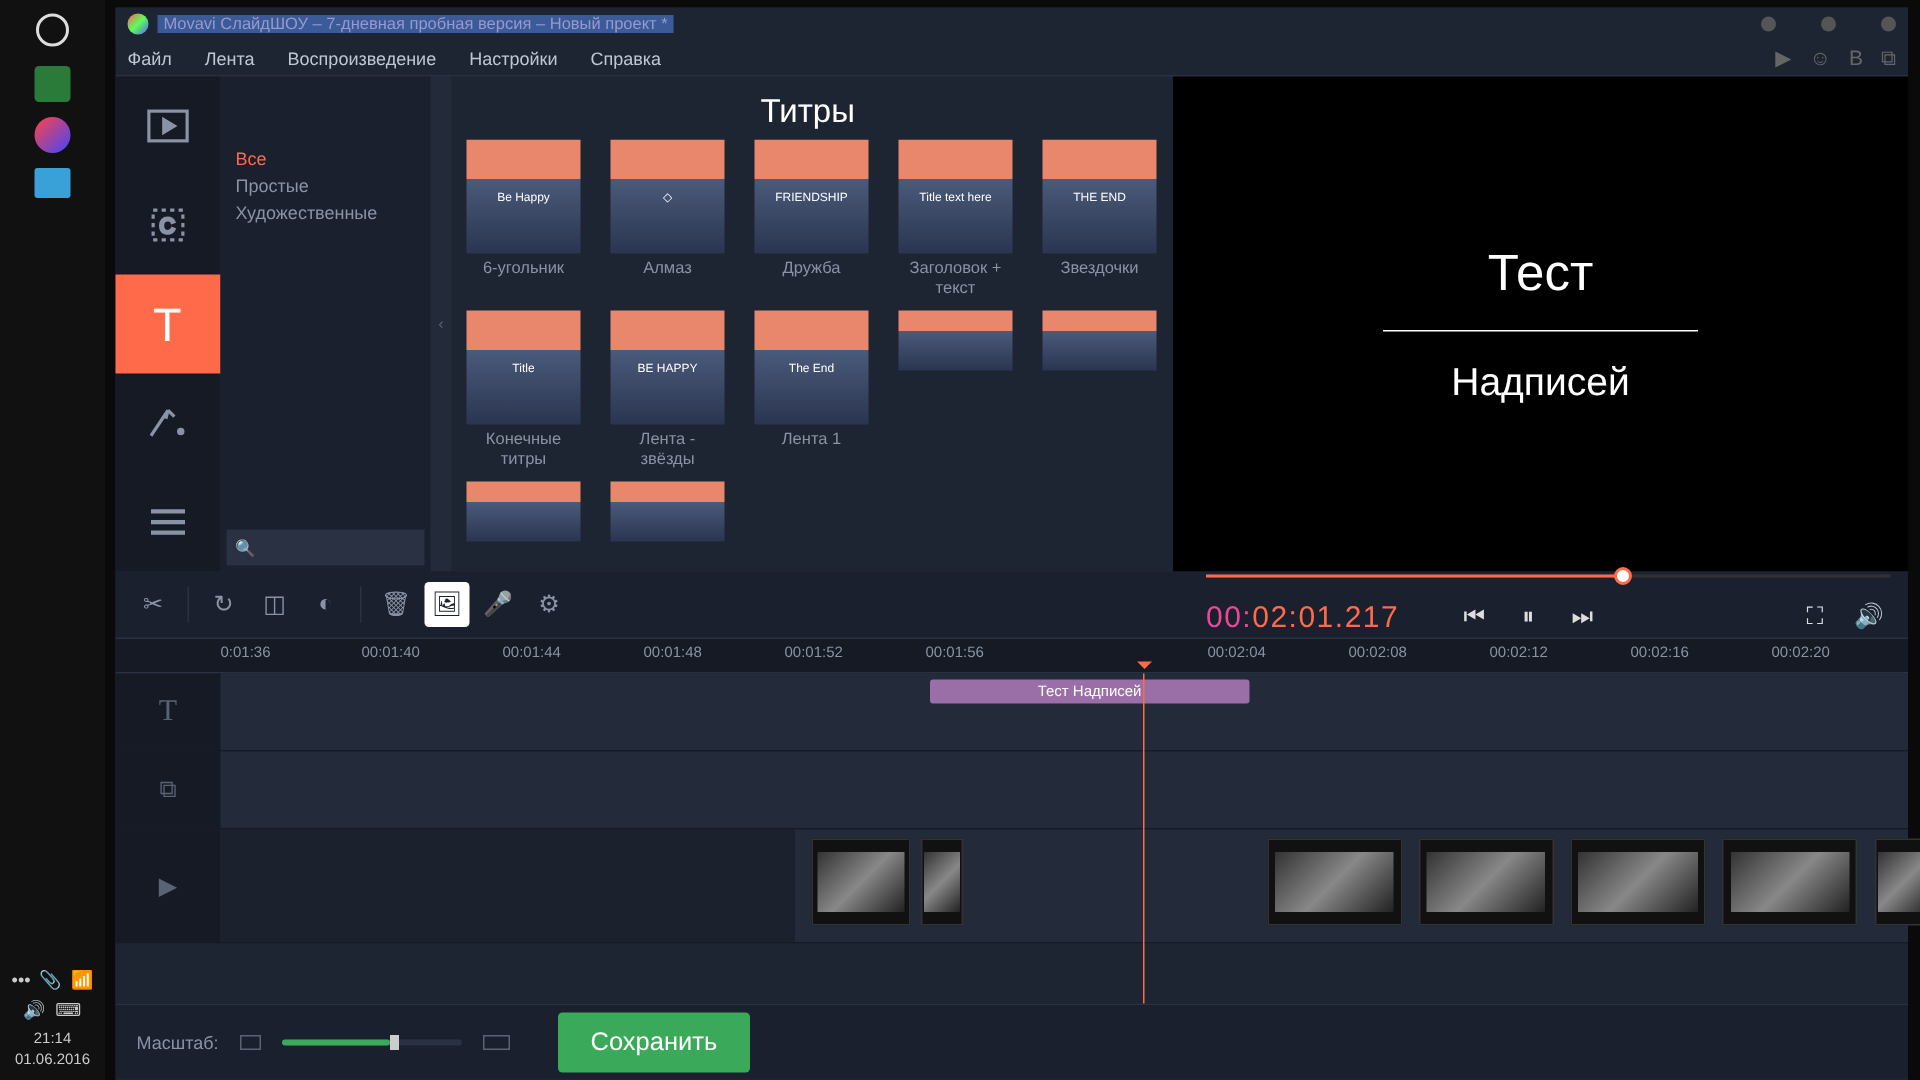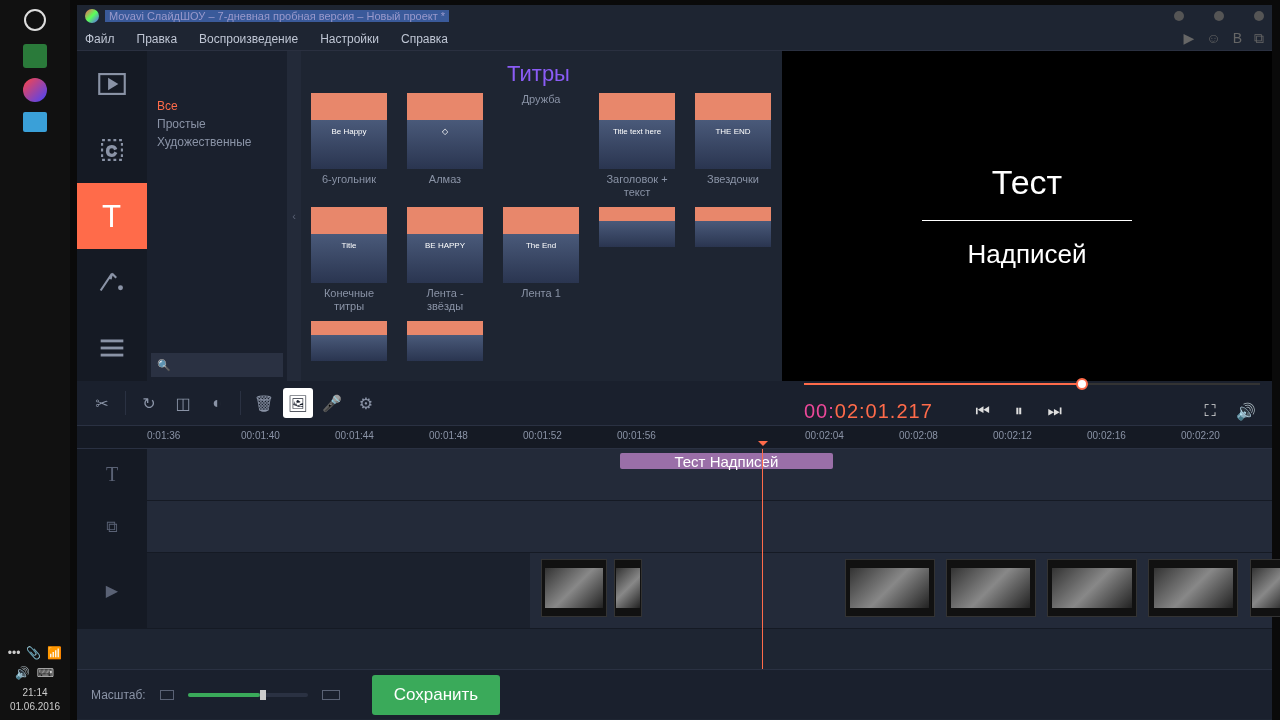--- a/index.html
+++ b/index.html
@@ -27,21 +27,21 @@
 .sidetab svg{width:34px;height:34px}
 .catpanel{width:140px;background:#1a202d;display:flex;flex-direction:column}
 .cat-list{flex:1;padding-top:46px;font-size:12px;color:#8a93a6}
 .cat-item{padding:2px 10px;cursor:pointer}
 .cat-item.sel{color:#ff6b4a}
 .cat-search{height:24px;background:#2a3142;margin:4px;display:flex;align-items:center;padding:0 6px}
 .cat-search input{flex:1;background:none;border:none;color:#aaa;font-size:11px;outline:none}
 .cat-search .x{color:#888;font-size:14px;cursor:pointer}
 .collapse{width:14px;background:#232a39;display:flex;align-items:center;justify-content:center;color:#5a6275;font-size:11px}
 .gallery{flex:1;background:#1e2532;display:flex;flex-direction:column;min-width:0}
-.gal-title{text-align:center;color:#8b5cf6;font-size:22px;padding:10px 0 6px}
+.gal-title{text-align:center;color:#ffffff;font-size:22px;padding:10px 0 6px}
 .gal-grid{flex:1;overflow:hidden;padding:0 10px;display:grid;grid-template-columns:repeat(5,1fr);gap:8px 20px;align-content:start}
 .gal-item{display:flex;flex-direction:column;align-items:center;gap:4px}
 .thumb{width:76px;height:76px;background:linear-gradient(#e8876b 0%,#e8876b 35%,#4a5a7a 35%,#2a3550 100%);display:flex;align-items:center;justify-content:center;color:#fff;font-size:8px;text-align:center;position:relative;overflow:hidden}
 .thumb.half{height:40px}
 .gal-label{color:#8a93a6;font-size:11px;text-align:center;line-height:13px;min-height:26px}
 .preview{width:490px;background:#000;display:flex;flex-direction:column;margin-left:6px}
 .pv-screen{flex:1;display:flex;flex-direction:column;align-items:center;justify-content:center;color:#fff}
 .pv-t1{font-size:34px;font-weight:300}
 .pv-line{width:210px;height:1px;background:#fff;margin:18px 0}
 .pv-t2{font-size:26px;font-weight:300}
@@ -64,21 +64,21 @@
 .ruler-tick{position:absolute;top:4px}
 .tracks{position:relative}
 .track{display:flex;border-bottom:1px solid #151a24}
 .track-head{width:70px;background:#151a24;display:flex;align-items:center;justify-content:center;color:#5a6275}
 .track-body{flex:1;position:relative;background:#232a39}
 .track.t1{height:52px}
 .track.t2{height:52px}
 .track.t3{height:76px}
 .playhead{position:absolute;top:0;bottom:0;width:1px;background:#ff6b4a;z-index:5}
 .playhead::before{content:"";position:absolute;top:-8px;left:-4px;border:5px solid transparent;border-top-color:#ff6b4a}
-.clip-title{position:absolute;top:4px;height:16px;background:#9a6fa8;color:#fff;font-size:15px;display:flex;align-items:center;justify-content:center;border-radius:2px}
+.clip-title{position:absolute;top:4px;height:16px;background:#9a6fa8;color:#fff;font-size:10px;display:flex;align-items:center;justify-content:center;border-radius:2px}
 .vclip{position:absolute;top:6px;height:58px;background:#111;border:1px solid #333;display:flex;align-items:center;justify-content:center;overflow:hidden}
 .vclip .fake{width:90%;height:70%;background:linear-gradient(135deg,#333,#888,#222)}
 .dimmed{position:absolute;top:0;bottom:0;background:rgba(20,24,34,.5)}
 .footer{height:50px;background:#1a202d;display:flex;align-items:center;padding:0 14px;color:#8a93a6;font-size:12px;gap:14px;border-top:1px solid #2a3142}
 .zoom-slider{width:120px;height:4px;background:#2a3142;position:relative;border-radius:2px}
 .zoom-fill{position:absolute;left:0;top:0;bottom:0;width:60%;background:#3aaa5a;border-radius:2px}
 .zoom-knob{position:absolute;left:60%;top:-3px;width:6px;height:10px;background:#ccc}
 .footer .info{margin-left:auto;display:flex;flex-direction:column;gap:4px;font-size:11px;align-items:flex-start}
 .info-row{display:flex;gap:18px}
 .save-btn{background:#3aaa5a;color:#fff;padding:10px 22px;font-size:17px;border-radius:3px;margin-left:18px}
@@ -114,21 +114,21 @@
       <div class="title-text">Movavi СлайдШОУ – 7-дневная пробная версия – Новый проект *</div>
       <div class="win-dots">
         <div class="win-dot"></div>
         <div class="win-dot"></div>
         <div class="win-dot"></div>
       </div>
     </div>
 
     <div class="menubar">
       <span>Файл</span>
-      <span>Правка</span>
+      <span>Лента</span>
       <span>Воспроизведение</span>
       <span>Настройки</span>
       <span>Справка</span>
       <div class="spacer"></div>
       <div class="social">
         <span>▶</span>
         <span>☺</span>
         <span>B</span>
         <span>⧉</span>
       </div>
@@ -189,20 +189,21 @@
           <div class="gal-grid" id="gal-grid">
               <div class="gal-item">
                 <div class="thumb">Be Happy</div>
                 <div class="gal-label">6-угольник</div>
               </div>
               <div class="gal-item">
                 <div class="thumb">◇</div>
                 <div class="gal-label">Алмаз</div>
               </div>
               <div class="gal-item">
+                <div class="thumb">FRIENDSHIP</div>
                 <div class="gal-label">Дружба</div>
               </div>
               <div class="gal-item">
                 <div class="thumb">Title text here</div>
                 <div class="gal-label">Заголовок + текст</div>
               </div>
               <div class="gal-item">
                 <div class="thumb">THE END</div>
                 <div class="gal-label">Звездочки</div>
               </div>

